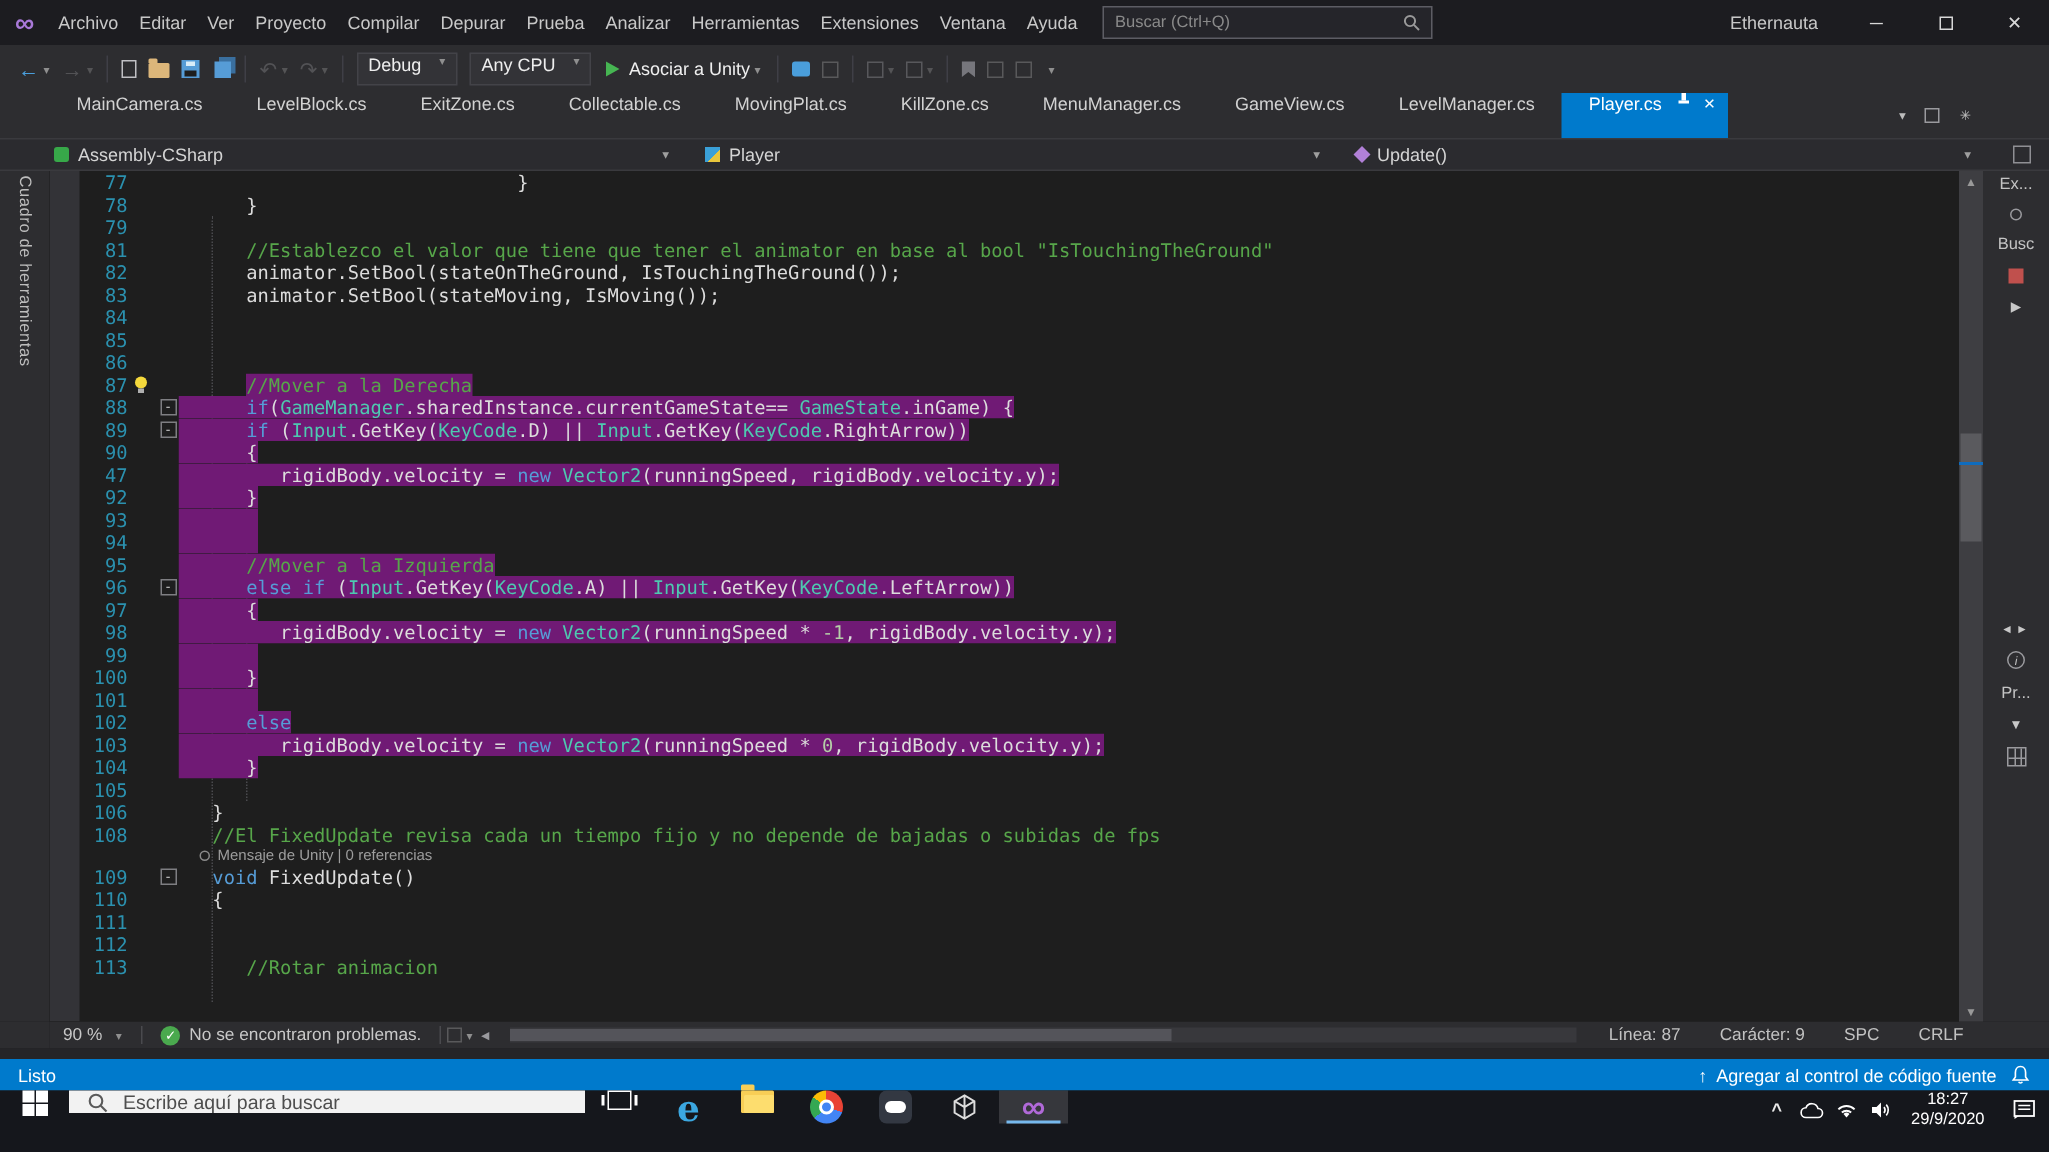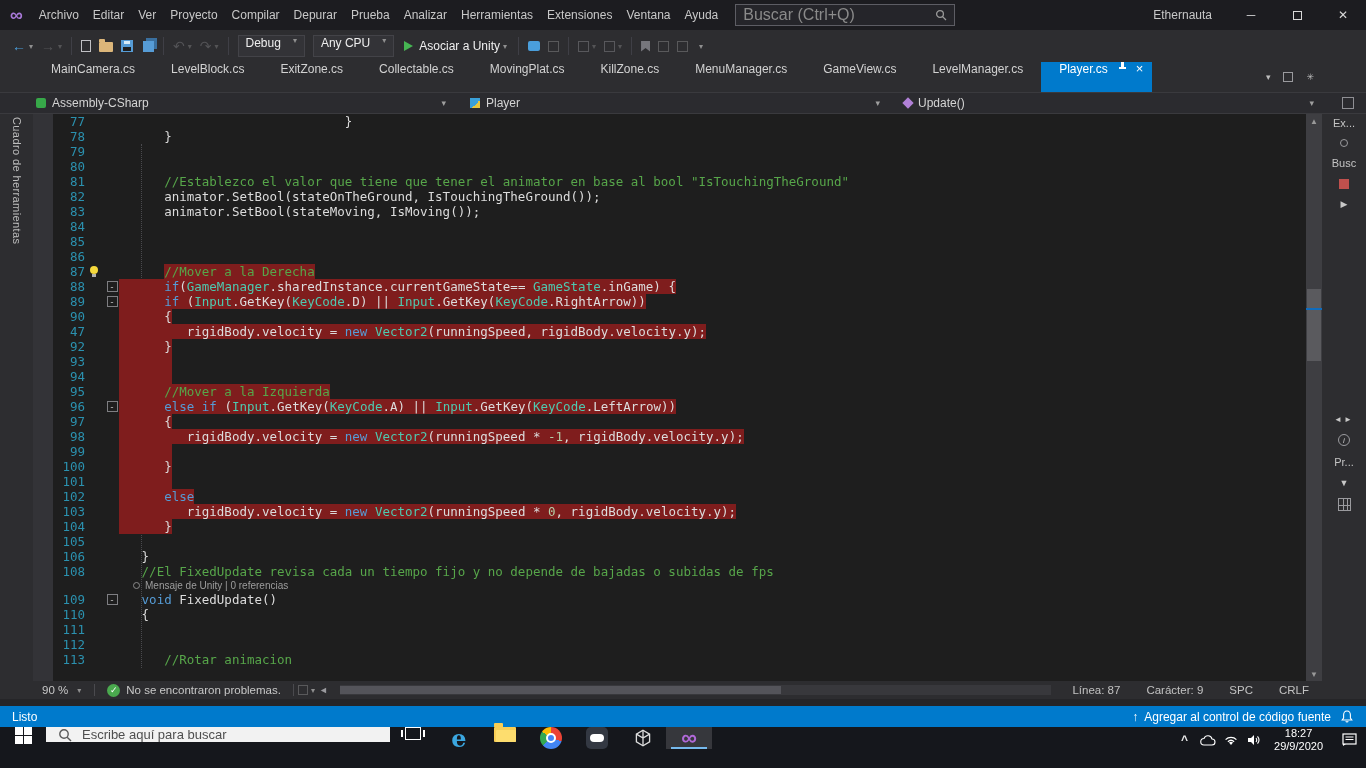--- a/index.html
+++ b/index.html
@@ -6,21 +6,21 @@
   html,body{width:1366px;height:768px;overflow:hidden}
   body{background:#1e1e1e;font-family:"Liberation Sans",sans-serif;font-size:12px;color:#ccc}
   .col{display:flex;flex-direction:column;width:1366px;height:768px}
 
   
   .titlebar{height:30px;background:#1c1c20;display:flex;align-items:center;flex:none}
   .vslogo{font-size:18px;font-weight:bold;color:#a879d8;padding:0 9px 0 10px;line-height:30px}
   .menus{display:flex}
   .menu-item{padding:0 7px;line-height:30px;color:#c8c8c8;cursor:default;white-space:nowrap}
   .qsearch{width:220px;height:22px;margin-left:10px;background:#25252a;border:1px solid #5d5d64;display:flex;align-items:center;padding:0 7px;color:#8a8a8a;flex:none}
-  .qsearch .ph{flex:1;font-size:16px}
+  .qsearch .ph{flex:1;font-size:11px}
   .account{margin-left:auto;padding:0 16px;color:#c8c8c8;white-space:nowrap}
   .wbtns{display:flex;flex:none}
   .wbtn{width:46px;height:30px;display:flex;align-items:center;justify-content:center;color:#d8d8d8;font-size:12px}
   .maxbox{width:9px;height:9px;border:1px solid #d8d8d8;display:block}
 
   
   .toolbar{height:32px;background:#2d2d30;display:flex;align-items:center;padding-left:8px;flex:none}
   .tbtn{display:flex;align-items:center;padding:0 4px;height:24px}
   .tsep{width:1px;height:18px;background:#3f3f46;margin:0 5px}
   .caret{font-size:8px;color:#8f8f8f;margin-left:3px}
@@ -75,21 +75,21 @@
   #g2{left:131px;top:180px;height:240px}
   .lines{position:relative}
   .code-line{display:flex;height:15px;line-height:15px;font-family:"DejaVu Sans Mono",monospace;font-size:12.5px;white-space:pre}
   .gnum{width:52px;flex:none;text-align:right;color:#2b91af}
   .gglyph{width:20px;flex:none;position:relative}
   .bulb::before{content:"";position:absolute;left:5px;top:2px;width:8px;height:8px;border-radius:50%;background:#f5d93c}
   .bulb::after{content:"";position:absolute;left:7px;top:10px;width:4px;height:3px;background:#b0b0b0}
   .gfold{width:14px;flex:none;font-size:9px;line-height:11px;text-align:center;color:#c8c8c8}
   .fbox{border:1px solid #7e7e82;background:#1e1e1e;width:11px;height:11px;margin:2px auto 0;display:block}
   .ltext{flex:1;white-space:pre;overflow:hidden}
-  .sel{background:#7f1d1d}
+  .sel{background:#701a75}
   .tk-d{color:#dcdcdc}.tk-k{color:#569cd6}.tk-y{color:#4ec9b0}.tk-c{color:#57a64a}.tk-m{color:#b5cea8}
   .codelens-row{height:13px;display:flex;align-items:center;padding-left:100px;gap:5px}
   .cl-ic{width:7px;height:7px;border:1px solid #8a8a8a;border-radius:50%}
   .cl-tx{font-size:10px;color:#9d9d9d}
 
   .vscroll{width:16px;background:#3e3e42;flex:none;position:relative}
   .varrow{height:14px;display:flex;align-items:center;justify-content:center;font-size:8px;color:#999}
   .varrow.bot{position:absolute;bottom:0;left:0;right:0}
   .vthumb{position:absolute;left:1px;right:1px;top:175px;height:72px;background:#5a5a5e}
   .vmark{position:absolute;left:0;right:0;top:194px;height:2px;background:#0f6cbd}
@@ -333,21 +333,20 @@
     </div>
 
     <div class="editor">
       <div class="istrip"></div>
       <div class="guide" id="g1"></div>
       <div class="guide" id="g2"></div>
       <div class="lines">
           <div class="code-line"><span class="gnum">77</span><span class="gglyph"></span><span class="gfold"></span><span class="ltext">                              <span class="tk-d">}</span></span></div>
           <div class="code-line"><span class="gnum">78</span><span class="gglyph"></span><span class="gfold"></span><span class="ltext">      <span class="tk-d">}</span></span></div>
           <div class="code-line"><span class="gnum">79</span><span class="gglyph"></span><span class="gfold"></span><span class="ltext"></span></div>
-          <div class="code-line"><span class="gnum">80</span><span class="gglyph"></span><span class="gfold"></span><span class="ltext"></span></div>
           <div class="code-line"><span class="gnum">81</span><span class="gglyph"></span><span class="gfold"></span><span class="ltext">      <span class="tk-c">//Establezco el valor que tiene que tener el animator en base al bool "IsTouchingTheGround"</span></span></div>
           <div class="code-line"><span class="gnum">82</span><span class="gglyph"></span><span class="gfold"></span><span class="ltext">      <span class="tk-d">animator.SetBool(stateOnTheGround, IsTouchingTheGround());</span></span></div>
           <div class="code-line"><span class="gnum">83</span><span class="gglyph"></span><span class="gfold"></span><span class="ltext">      <span class="tk-d">animator.SetBool(stateMoving, IsMoving());</span></span></div>
           <div class="code-line"><span class="gnum">84</span><span class="gglyph"></span><span class="gfold"></span><span class="ltext"></span></div>
           <div class="code-line"><span class="gnum">85</span><span class="gglyph"></span><span class="gfold"></span><span class="ltext"></span></div>
           <div class="code-line"><span class="gnum">86</span><span class="gglyph"></span><span class="gfold"></span><span class="ltext"></span></div>
           <div class="code-line"><span class="gnum">87</span><span class="gglyph bulb"></span><span class="gfold"></span><span class="ltext">      <span class="sel"><span class="tk-c">//Mover a la Derecha</span></span></span></div>
           <div class="code-line"><span class="gnum">88</span><span class="gglyph"></span><span class="gfold"><span class="fbox">-</span></span><span class="ltext"><span class="sel">      <span class="tk-k">if</span><span class="tk-d">(</span><span class="tk-y">GameManager</span><span class="tk-d">.sharedInstance.currentGameState== </span><span class="tk-y">GameState</span><span class="tk-d">.inGame) {</span></span></span></div>
           <div class="code-line"><span class="gnum">89</span><span class="gglyph"></span><span class="gfold"><span class="fbox">-</span></span><span class="ltext"><span class="sel">      <span class="tk-k">if</span><span class="tk-d"> (</span><span class="tk-y">Input</span><span class="tk-d">.GetKey(</span><span class="tk-y">KeyCode</span><span class="tk-d">.D) || </span><span class="tk-y">Input</span><span class="tk-d">.GetKey(</span><span class="tk-y">KeyCode</span><span class="tk-d">.RightArrow))</span></span></span></div>
           <div class="code-line"><span class="gnum">90</span><span class="gglyph"></span><span class="gfold"></span><span class="ltext"><span class="sel">      <span class="tk-d">{</span></span></span></div>

